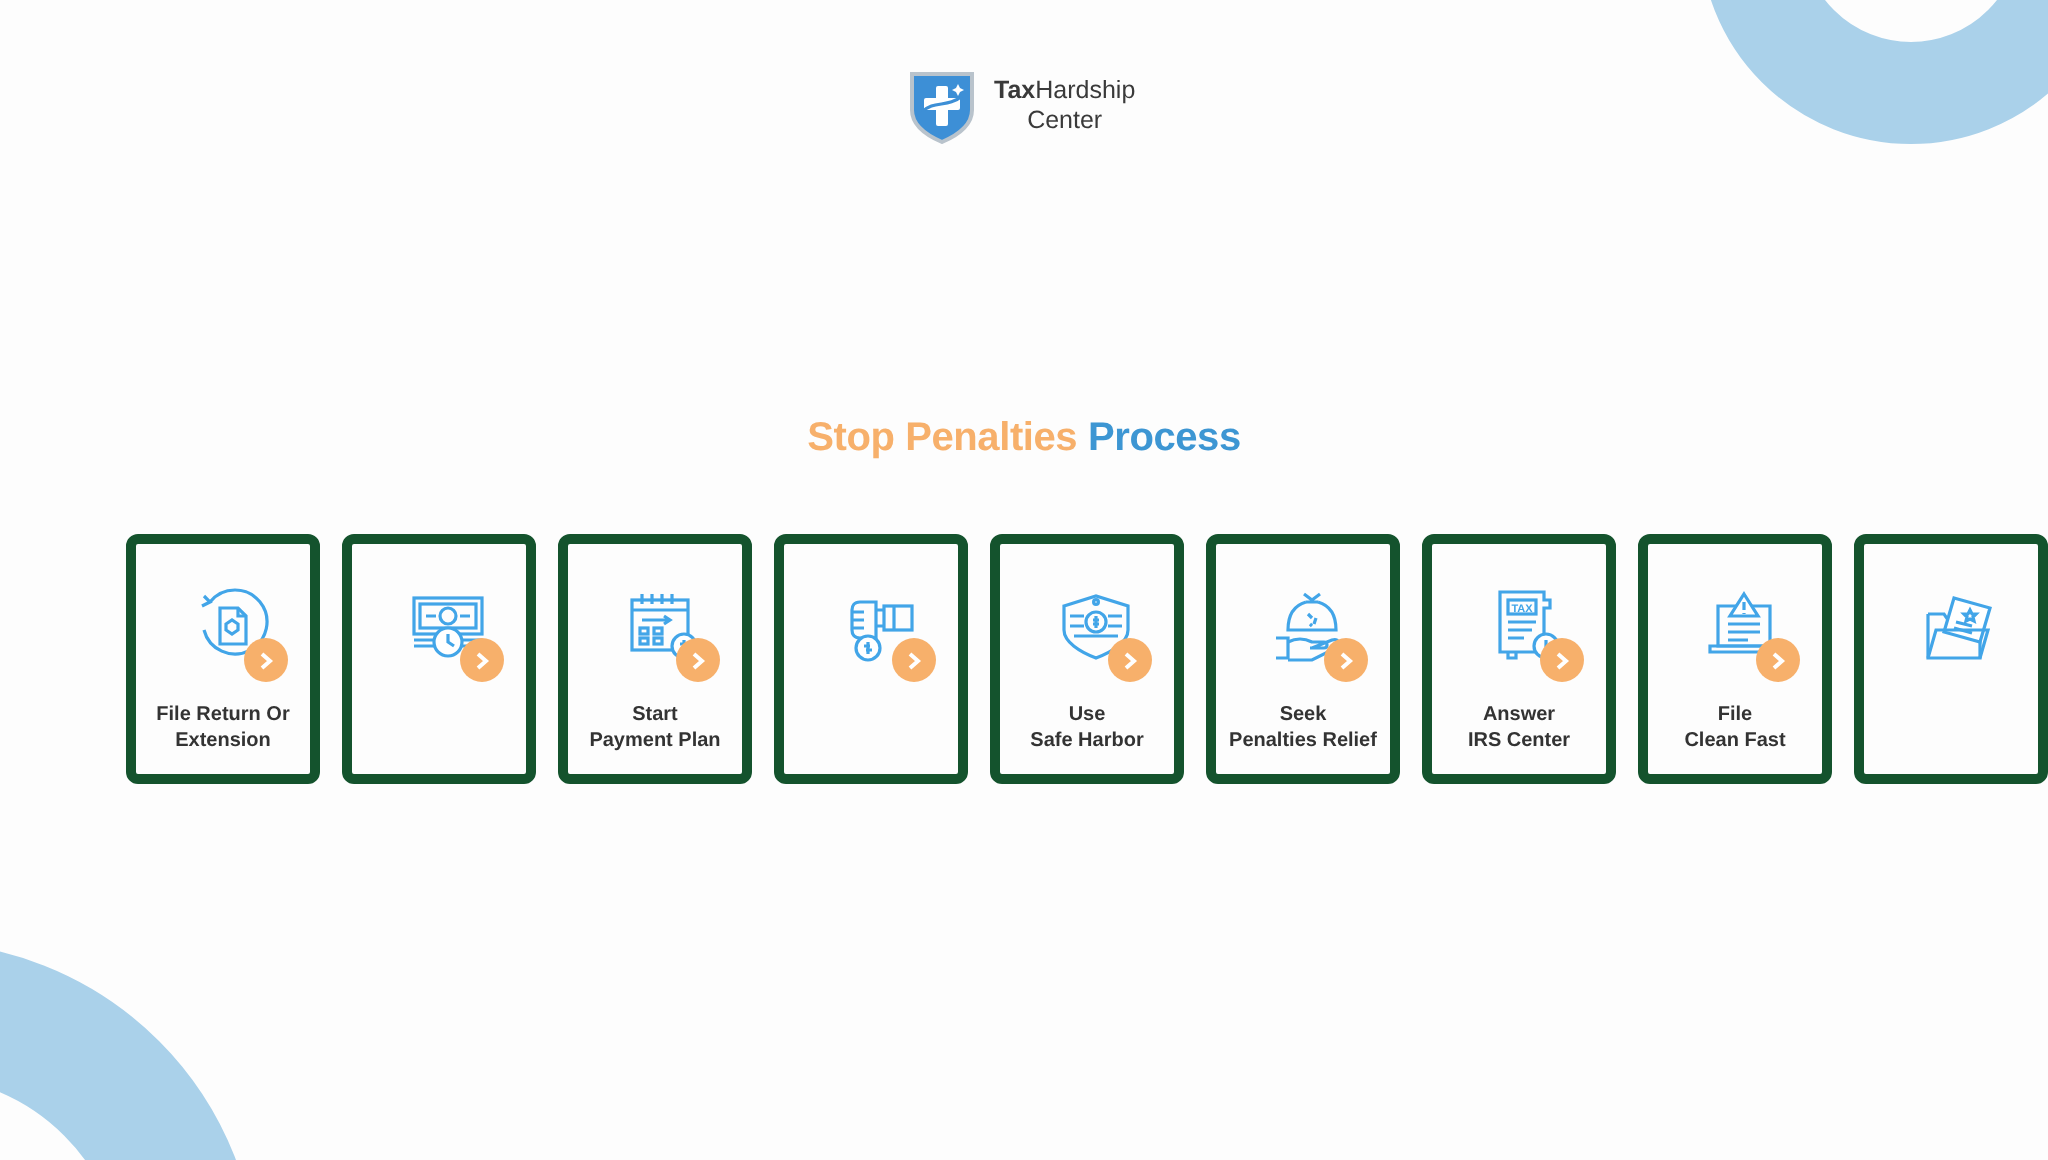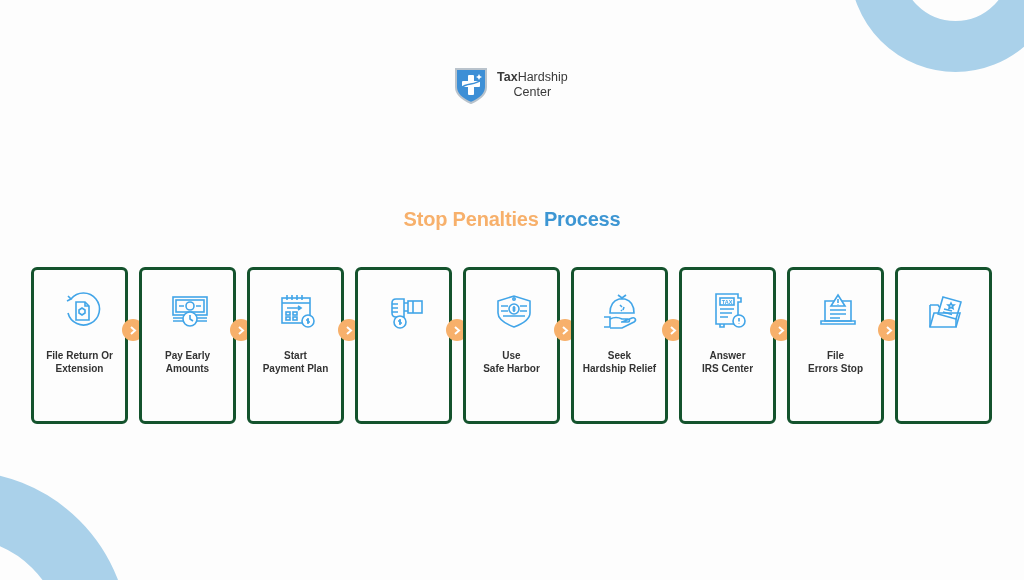--- a/index.html
+++ b/index.html
@@ -10,35 +10,36 @@
   }
   .ring { position: absolute; border-radius: 50%; box-sizing: border-box; }
   .ring-tr {
     left: 849.5px; top: -139px; width: 211px; height: 211px;
     border: 51px solid #aad1ea;
   }
   .ring-bl {
     left: -209px; top: 471px; width: 338px; height: 338px;
     border: 67px solid #aad1ea;
   }
-  .logo { position: absolute; left: 454px; top: 34px; display: flex; align-items: center; margin-top: 32px; }
+  .logo { position: absolute; left: 454px; top: 34px; display: flex; align-items: center; }
   .logo svg { display: block; }
   .logo-text { margin-left: 9px; text-align: center; color: #3a3a3a; font-size: 12.5px; line-height: 15px; }
   .logo-text b { font-weight: 700; }
   .title {
     position: absolute; left: 0; width: 1024px; top: 208px;
     text-align: center; font-size: 20px; font-weight: 700; letter-spacing: -0.2px;
   }
   .title .t1 { color: #f7b06b; }
   .title .t2 { color: #3d96d3; }
   .steps { position: absolute; left: 31px; top: 267px; }
   .card {
-    position: absolute; top: 0; width: 97px; height: 157px;
-    background: #fdfdfd; border: 3px solid #14532d; border-radius: 6px;
+    position: absolute; top: 0; width: 97px; height: 125px;
+    background: #fdfdfd; border: 5px solid #14532d; border-radius: 6px;
     box-sizing: border-box;
+    margin-left: 32px;
   }
   .card .icon { position: absolute; left: 28px; top: 21px; width: 40px; height: 40px; }
   .card .label {
     position: absolute; left: 0; right: 0; top: 79px;
     text-align: center; font-size: 10px; font-weight: 700; color: #333;
     line-height: 13px; white-space: pre-line;
   }
   .arrow {
     position: absolute; top: 52px; width: 22px; height: 22px; border-radius: 50%;
     background: #f7b06b; display: flex; align-items: center; justify-content: center;
@@ -91,21 +92,20 @@
   <div class="card" style="left:108px">
     <svg class="icon" viewBox="0 0 40 40" fill="none" stroke="#42a5e8" stroke-width="1.6">
       <rect x="3" y="6" width="34" height="18"></rect>
         <rect x="6" y="9" width="28" height="12"></rect>
       <circle cx="20" cy="15" r="4"></circle>
         <path d="M9 15 h5 M26 15 h5"></path>
       <path d="M3 27 h34 M3 30 h34"></path>
       <circle cx="20" cy="28" r="7" fill="#fff"></circle>
         <path d="M20 24 v4 l3 2"></path>
     </svg>
-    <div class="label"><span>Pay Early</span><br><span>Amounts</span></div>
   </div>
   <div class="arrow" style="left:199px">
     <svg width="8" height="9" viewBox="0 0 8 9">
         <path d="M2 1 L6 4.5 L2 8" stroke="#fff" stroke-width="2" fill="none"></path>
       </svg>
   </div>
 
   <div class="card" style="left:216px">
     <svg class="icon" viewBox="0 0 40 40" fill="none" stroke="#42a5e8" stroke-width="1.6">
       <rect x="4" y="7" width="28" height="25"></rect>
@@ -161,21 +161,21 @@
   </div>
 
   <div class="card" style="left:540px">
     <svg class="icon" viewBox="0 0 40 40" fill="none" stroke="#42a5e8" stroke-width="1.6">
       <path d="M16 4 l4 3 l4 -3 M17 8 h6"></path>
       <path d="M17 8 C10 10 8 16 8 22 h24 C32 16 30 10 23 8"></path>
       <path d="M18 14 l2 2 M22 16 l-1 3 M19 19 l1 1"></path>
       <path d="M2 26 h6 v10 h-6"></path>
       <path d="M8 28 c4 -2 8 -2 12 0 h6 c2 0 2 3 0 3 h-7 M20 31 l10 -4 c3 -1 5 2 2 4 l-12 6 h-12"></path>
     </svg>
-    <div class="label"><span>Seek</span><br><span>Hardship Relief</span></div>
+    <div class="label"><span>Seek</span><br><span>Penalties Relief</span></div>
   </div>
   <div class="arrow" style="left:631px">
     <svg width="8" height="9" viewBox="0 0 8 9">
         <path d="M2 1 L6 4.5 L2 8" stroke="#fff" stroke-width="2" fill="none"></path>
       </svg>
   </div>
 
   <div class="card" style="left:648px">
     <svg class="icon" viewBox="0 0 40 40" fill="none" stroke="#42a5e8" stroke-width="1.6">
       <path d="M6 3 h22 v4 h3 v4 h-3 v22 h-22 z"></path>
@@ -195,21 +195,21 @@
   </div>
 
   <div class="card" style="left:756px">
     <svg class="icon" viewBox="0 0 40 40" fill="none" stroke="#42a5e8" stroke-width="1.6">
       <path d="M7 10 h26 v20 h-26 z"></path>
       <path d="M3 30 h34 v3 h-34 z"></path>
       <path d="M20 4 l7 11 h-14 z" fill="#fff"></path>
         <path d="M20 8 v4 M20 13.5 v0.5"></path>
       <path d="M12 19 h16 M12 23 h16 M12 27 h10"></path>
     </svg>
-    <div class="label"><span>File</span><br><span>Errors Stop</span></div>
+    <div class="label"><span>File</span><br><span>Clean Fast</span></div>
   </div>
   <div class="arrow" style="left:847px">
     <svg width="8" height="9" viewBox="0 0 8 9">
         <path d="M2 1 L6 4.5 L2 8" stroke="#fff" stroke-width="2" fill="none"></path>
       </svg>
   </div>
 
   <div class="card" style="left:864px">
     <svg class="icon" viewBox="0 0 40 40" fill="none" stroke="#42a5e8" stroke-width="1.6">
       <path d="M4 14 h8 l2 3 h4"></path>

